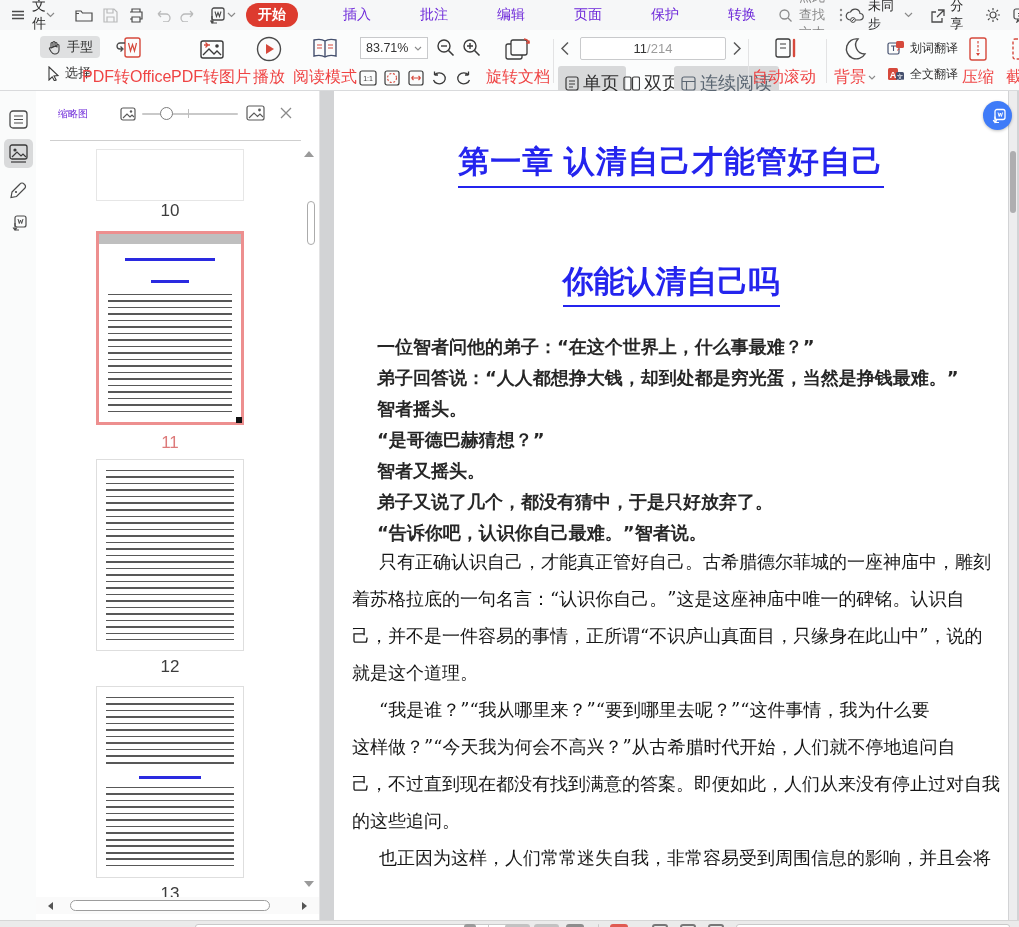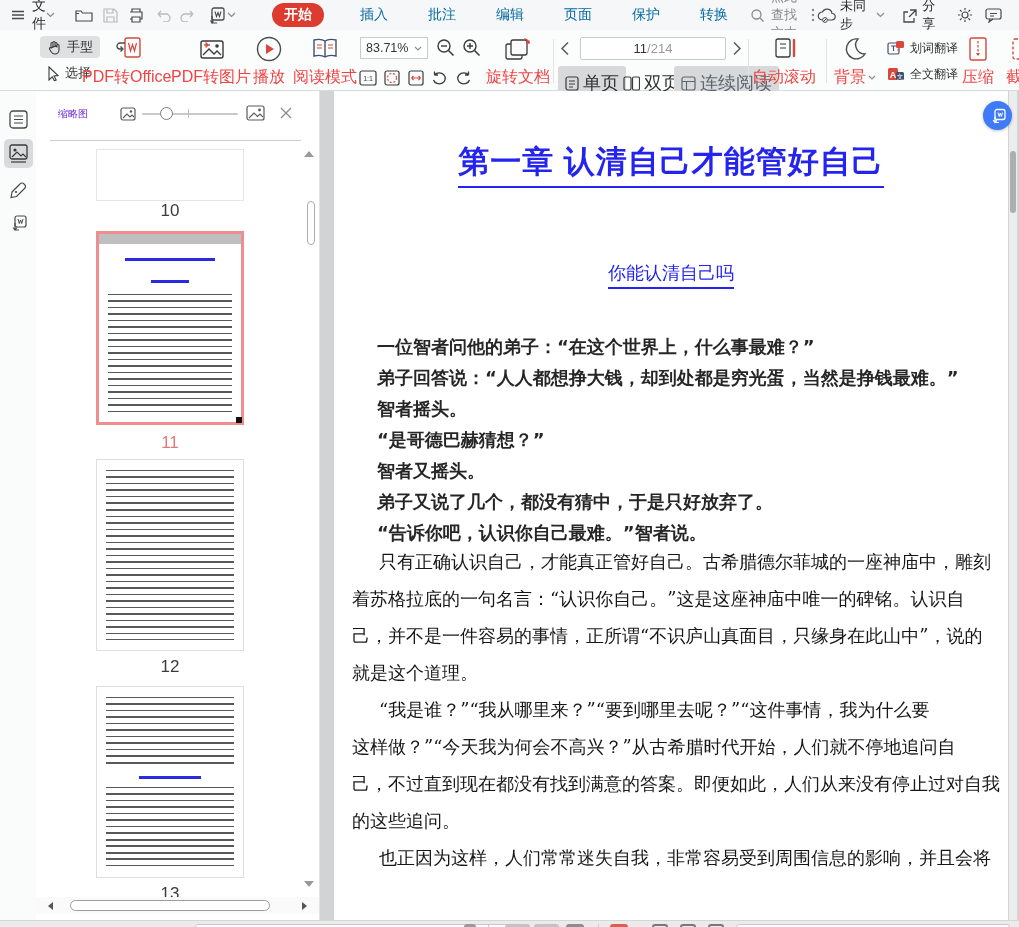--- a/index.html
+++ b/index.html
@@ -5,22 +5,22 @@
   *{box-sizing:border-box;margin:0;padding:0}
   html,body{width:1019px;height:927px;overflow:hidden}
   body{font-family:"Liberation Sans",sans-serif;background:#fff;position:relative;color:#3b3b3b}
   svg{display:block}
   .abs{position:absolute}
   
   .titlebar{position:absolute;top:0;left:0;right:0;height:30px;background:#f6f7f8;display:flex;align-items:center;padding:0 10px;font-size:14px;color:#2c2c2c}
   .tb-icon{display:flex;align-items:center;justify-content:center;width:20px;height:20px}
   .dim{opacity:.35}
   .vline{width:1px;height:16px;background:#dcdcdc;margin-left:10px}
-  .tab{margin-left:32px;padding:2px 4px;color:#0369a1;cursor:default;white-space:nowrap}
-  .tab-active{margin-left:36px;background:#dd3b2f;color:#fff;border-radius:12px;padding:3px 12px;font-weight:bold}
+  .tab{margin-left:41px;padding:2px 4px;color:#6d28d9;cursor:default;white-space:nowrap}
+  .tab-active{margin-left:10px;background:#dd3b2f;color:#fff;border-radius:12px;padding:3px 12px;font-weight:bold}
   .search-wrap{display:flex;align-items:center;margin-left:18px;color:#8a8a8a}
   .right-cluster{margin-left:auto;display:flex;align-items:center;gap:0}
   
   .ribbon{position:absolute;top:30px;left:0;right:0;height:61px;background:#fbfcfc;border-bottom:1px solid #d9dadc}
   .rb-sm{position:absolute;display:flex;align-items:center;gap:5px;height:22px;padding:0 7px;font-size:13px;border-radius:4px;color:#2f2f2f}
   .rb-sel{background:#dfe0e1}
   .rb-big{position:absolute;top:3px;height:56px;text-align:center;font-size:16px;color:#ef4444}
   .rb-big .ric{height:32px;display:flex;align-items:center;justify-content:center}
   .rb-big .rlb{margin-top:2px;white-space:nowrap;display:flex;align-items:center;justify-content:center;gap:2px}
   .vdiv{position:absolute;top:9px;width:1px;height:44px;background:#e3e3e4}
@@ -48,21 +48,21 @@
   .bluebar{position:absolute;background:#2a2ae0;height:3px}
   .sb-up{position:absolute;right:5px;width:0;height:0;border-left:5px solid transparent;border-right:5px solid transparent}
   
   .docarea{position:absolute;left:320px;top:0;right:0;height:100%;background:#d2d3d5}
   .page{position:absolute;left:14px;top:0;width:674px;height:100%;background:#fff}
   .vsb{position:absolute;right:2px;top:0;width:8px;height:100%;background:#ededee}
   .vsb-thumb{position:absolute;left:1px;width:6px;border-radius:3px;background:#aeaeb0}
   .fab{position:absolute;right:7px;top:10px;width:29px;height:29px;border-radius:50%;background:#3f7bf8;display:flex;align-items:center;justify-content:center;box-shadow:0 1px 3px rgba(0,0,0,.25)}
   .ch-title{position:absolute;top:50px;left:0;width:100%;text-align:center;color:#2424ee;font-size:31px;font-weight:bold;letter-spacing:1px}
   .ch-title span{display:inline-block;border-bottom:2px solid #2424ee;padding-bottom:3px}
-  .sec-title{position:absolute;top:170px;left:0;width:100%;text-align:center;color:#2424ee;font-size:18px;font-weight:normal}
+  .sec-title{position:absolute;top:170px;left:0;width:100%;text-align:center;color:#2424ee;font-size:31px;font-weight:bold}
   .sec-title span{display:inline-block;border-bottom:2px solid #2424ee;padding-bottom:2px}
   .dlg{position:absolute;top:240px;left:43px;right:12px;font-family:"DejaVu Sans",sans-serif;font-weight:600;font-size:18px;color:#262626}
   .dlg div{height:31px;line-height:31px;white-space:nowrap}
   .ser{position:absolute;top:452px;left:18px;right:10px;font-family:"DejaVu Serif",serif;font-size:18px;color:#161616}
   .ser div{height:37px;line-height:37px;white-space:nowrap}
   .ser .ind{padding-left:27px}
   
   .pvsb-thumb{position:absolute;right:4px;top:110px;width:8px;height:44px;background:#fff;border:1px solid #ababab;border-radius:4px}
   .phsb{position:absolute;left:0;right:0;top:806px;height:17px;background:#fafafa;display:flex;align-items:center}
   .phsb-thumb{position:absolute;left:34px;width:200px;height:11px;background:#fff;border:1px solid #9d9d9d;border-radius:6px;top:3px}

